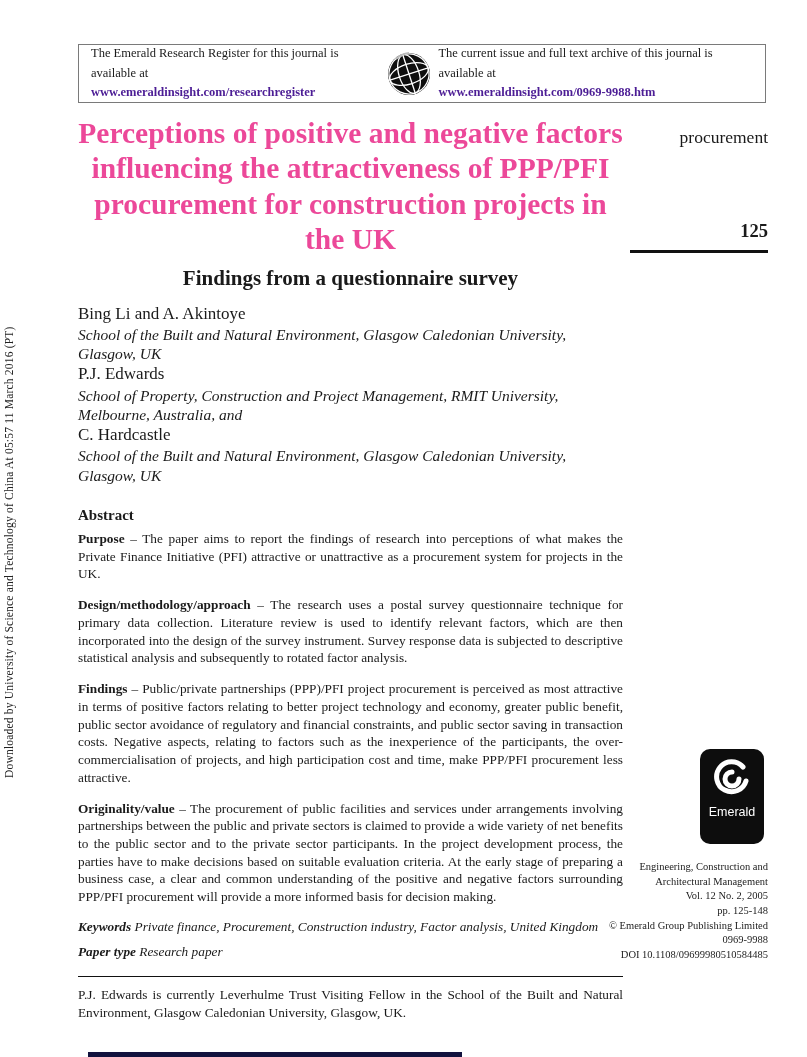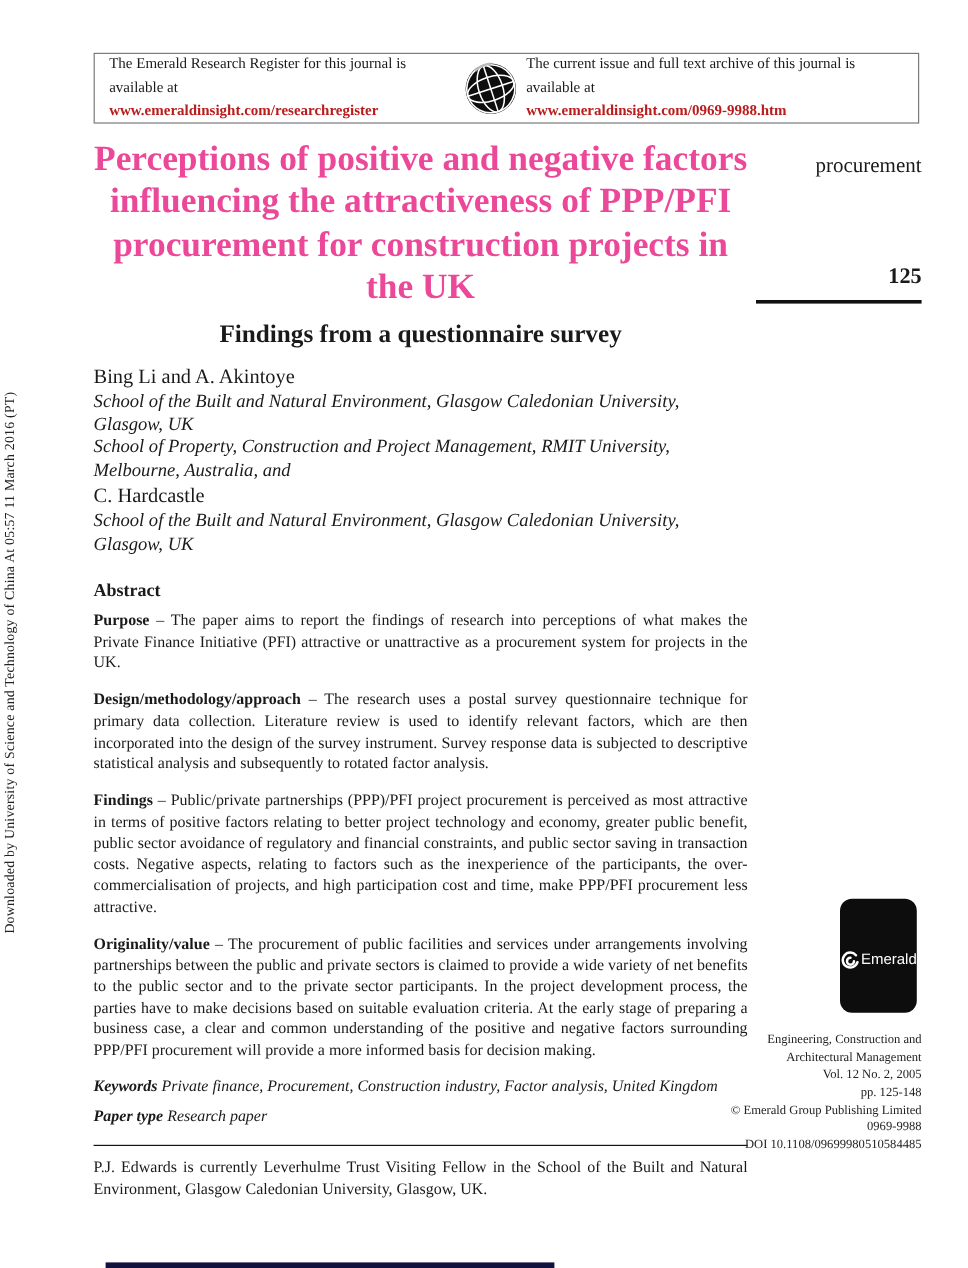--- a/index.html
+++ b/index.html
@@ -15,21 +15,21 @@
     font-size:11.5px;color:#222;letter-spacing:.2px;white-space:nowrap;
   }
   
   .header-box{
     position:absolute;left:78px;top:44px;width:688px;height:59px;
     border:1px solid #7a7a7a;box-sizing:border-box;
     display:flex;align-items:center;justify-content:space-between;
     padding:0 12px;
   }
   .header-col{font-size:12.5px;line-height:1.55;}
-  .header-col .lnk{color:#b91c1c;font-weight:bold;text-decoration:none;display:block;}
+  .header-col .lnk{color:#4c1d95;font-weight:bold;text-decoration:none;display:block;}
   .globe{width:46px;height:46px;flex:0 0 auto;margin:0 6px;}
   
   .main{position:absolute;left:78px;top:116px;width:545px;}
   .title{
     font-size:29.5px;font-weight:bold;text-align:center;line-height:1.2;
     margin:0;color:#ec4899;
   }
   .subtitle{font-size:21px;font-weight:bold;text-align:center;margin-top:8px;}
   .authors{margin-top:12px;text-align:left;}
   .author-name{font-size:17px;line-height:1.3;}
@@ -46,21 +46,21 @@
     text-align:right;font-size:17.5px;line-height:1.3;
   }
   .page-num{
     position:absolute;right:39px;top:221px;width:150px;
     text-align:right;font-size:18.5px;font-weight:bold;
   }
   .sidebar-rule{position:absolute;right:39px;top:250px;width:138px;height:3px;background:#111;}
   .logo{
     position:absolute;left:700px;top:749px;width:64px;height:95px;
     background:#0d0d0d;border-radius:10px;
-    display:flex;flex-direction:row;align-items:center;
+    display:flex;flex-direction:column;align-items:center;
   }
   .logo svg{margin-top:9px;}
   .logo-text{
     color:#fff;font-family:"Liberation Sans","DejaVu Sans",sans-serif;
     font-size:12.5px;margin-top:5px;
   }
   .imprint{
     position:absolute;right:39px;top:860px;width:175px;
     text-align:right;font-size:10.5px;line-height:1.4;color:#222;
   }
@@ -95,20 +95,21 @@
   </div>
 </div>
 
 <div class="main">
   <h1 class="title">Perceptions of positive and negative factors influencing the attractiveness of PPP/PFI procurement for construction projects in the UK</h1>
   <div class="subtitle">Findings from a questionnaire survey</div>
 
   <div class="authors">
     <div class="author-name">Bing Li and A. Akintoye</div>
     <div class="affil">School of the Built and Natural Environment, Glasgow Caledonian University, Glasgow, UK</div>
+    <div class="author-name">P.J. Edwards</div>
     <div class="affil">School of Property, Construction and Project Management, RMIT University, Melbourne, Australia, and</div>
     <div class="author-name">C. Hardcastle</div>
     <div class="affil">School of the Built and Natural Environment, Glasgow Caledonian University, Glasgow, UK</div>
   </div>
 
   <div class="abs-head">Abstract</div>
 
   <p class="abs"><b>Purpose</b><span> – The paper aims to report the findings of research into perceptions of what makes the Private Finance Initiative (PFI) attractive or unattractive as a procurement system for projects in the UK.</span></p>
   <p class="abs"><b>Design/methodology/approach</b><span> – The research uses a postal survey questionnaire technique for primary data collection. Literature review is used to identify relevant factors, which are then incorporated into the design of the survey instrument. Survey response data is subjected to descriptive statistical analysis and subsequently to rotated factor analysis.</span></p>
   <p class="abs"><b>Findings</b><span> – Public/private partnerships (PPP)/PFI project procurement is perceived as most attractive in terms of positive factors relating to better project technology and economy, greater public benefit, public sector avoidance of regulatory and financial constraints, and public sector saving in transaction costs. Negative aspects, relating to factors such as the inexperience of the participants, the over-commercialisation of projects, and high participation cost and time, make PPP/PFI procurement less attractive.</span></p>

